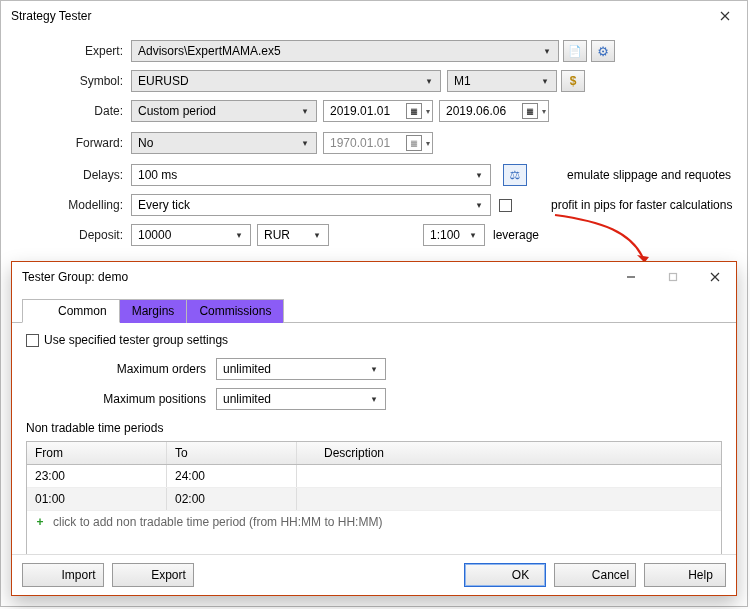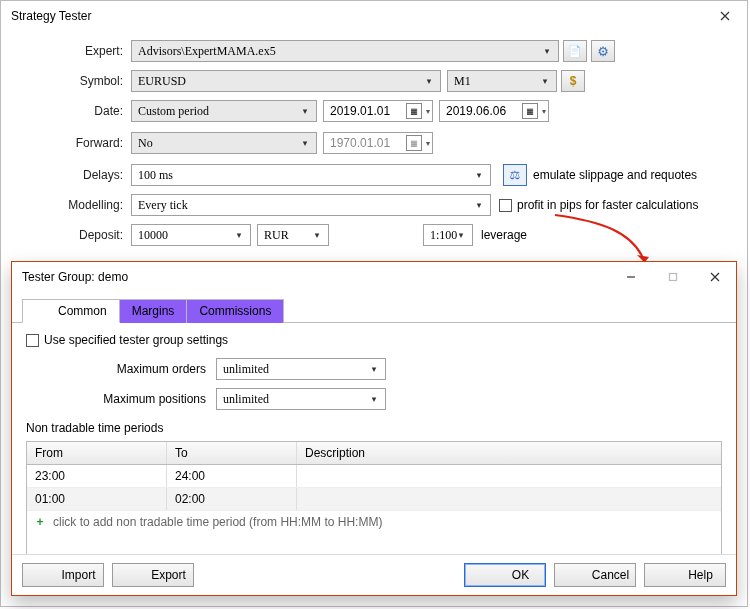--- a/index.html
+++ b/index.html
@@ -48,21 +48,20 @@
   }
   .combo, .txt {
     height: 22px;
     border: 1px solid #a0a0a0;
     background: #e9e9e9;
     display: flex;
     align-items: center;
     padding: 0 4px 0 6px;
     position: relative;
     font-size: 12px;
-    font-family: Liberation Serif, serif;
   }
   .combo.white, .txt.white { background: #fff; }
   .combo .arrow {
     position: absolute; right: 2px; top: 1px; bottom: 1px;
     width: 18px;
     display: flex; align-items: center; justify-content: center;
     font-size: 9px; color: #333;
   }
   .combo .txtval { flex: 1; overflow: hidden; white-space: nowrap; }
   .datebox {
@@ -85,21 +84,21 @@
     cursor: default;
   }
   .chk {
     width: 13px; height: 13px;
     border: 1px solid #555;
     background: #fff;
     display: inline-block;
     margin-right: 5px;
     vertical-align: middle;
   }
-  .aux { margin-left: 8px; display: flex; align-items: center; }
+  .aux { margin-left: 8px; display: flex; align-items: center; gap: 34px; }
 
   
   .dlg {
     position: absolute;
     left: 10px; right: 10px;
     top: 260px; bottom: 10px;
     border: 1px solid #c2410c;
     background: #fff;
     box-shadow: 0 8px 18px rgba(0,0,0,0.25);
     display: flex;
@@ -164,21 +163,21 @@
     background: linear-gradient(#fafafa,#eaeaea);
     border-bottom: 1px solid #bbb;
   }
   .grid-header .col, .grid-row .col {
     padding: 4px 8px;
     border-right: 1px solid #ddd;
     font-size: 12px;
   }
   .col.from { width: 140px; }
   .col.to { width: 130px; }
-  .col.desc { flex: 1; border-right: none; }
+  .col.desc { flex: 1; border-right: none; margin-left: 19px; }
   .grid-row { display: flex; border-bottom: 1px solid #eee; }
   .grid-row.alt { background: #f3f3f3; }
   .grid-add {
     display: flex; align-items: center;
     padding: 4px 6px;
     color: #666;
   }
   .plus {
     display:inline-flex; width:14px; height:14px;
     align-items:center; justify-content:center;
@@ -313,21 +312,21 @@
       <div class="combo white" style="width:120px;">
         <span class="txtval">10000</span>
         <span class="arrow">▾</span>
       </div>
       <div style="width:6px;"></div>
       <div class="combo white" style="width:72px;">
         <span class="txtval">RUR</span>
         <span class="arrow">▾</span>
       </div>
       <div style="flex:0 0 94px;"></div>
-      <div class="combo white" style="width:50px;">
+      <div class="combo white" style="width:62px;">
         <span class="txtval">1:100</span>
         <span class="arrow">▾</span>
       </div>
       <span style="margin-left:8px;">leverage</span>
     </div>
 
   </div>
 
   <svg class="red-arrow" style="left:548px; top:210px;" width="120" height="66" viewBox="0 0 120 66">
     <path d="M 6 4 C 50 10, 85 20, 96 52" stroke="#d21" stroke-width="2" fill="none"></path>

